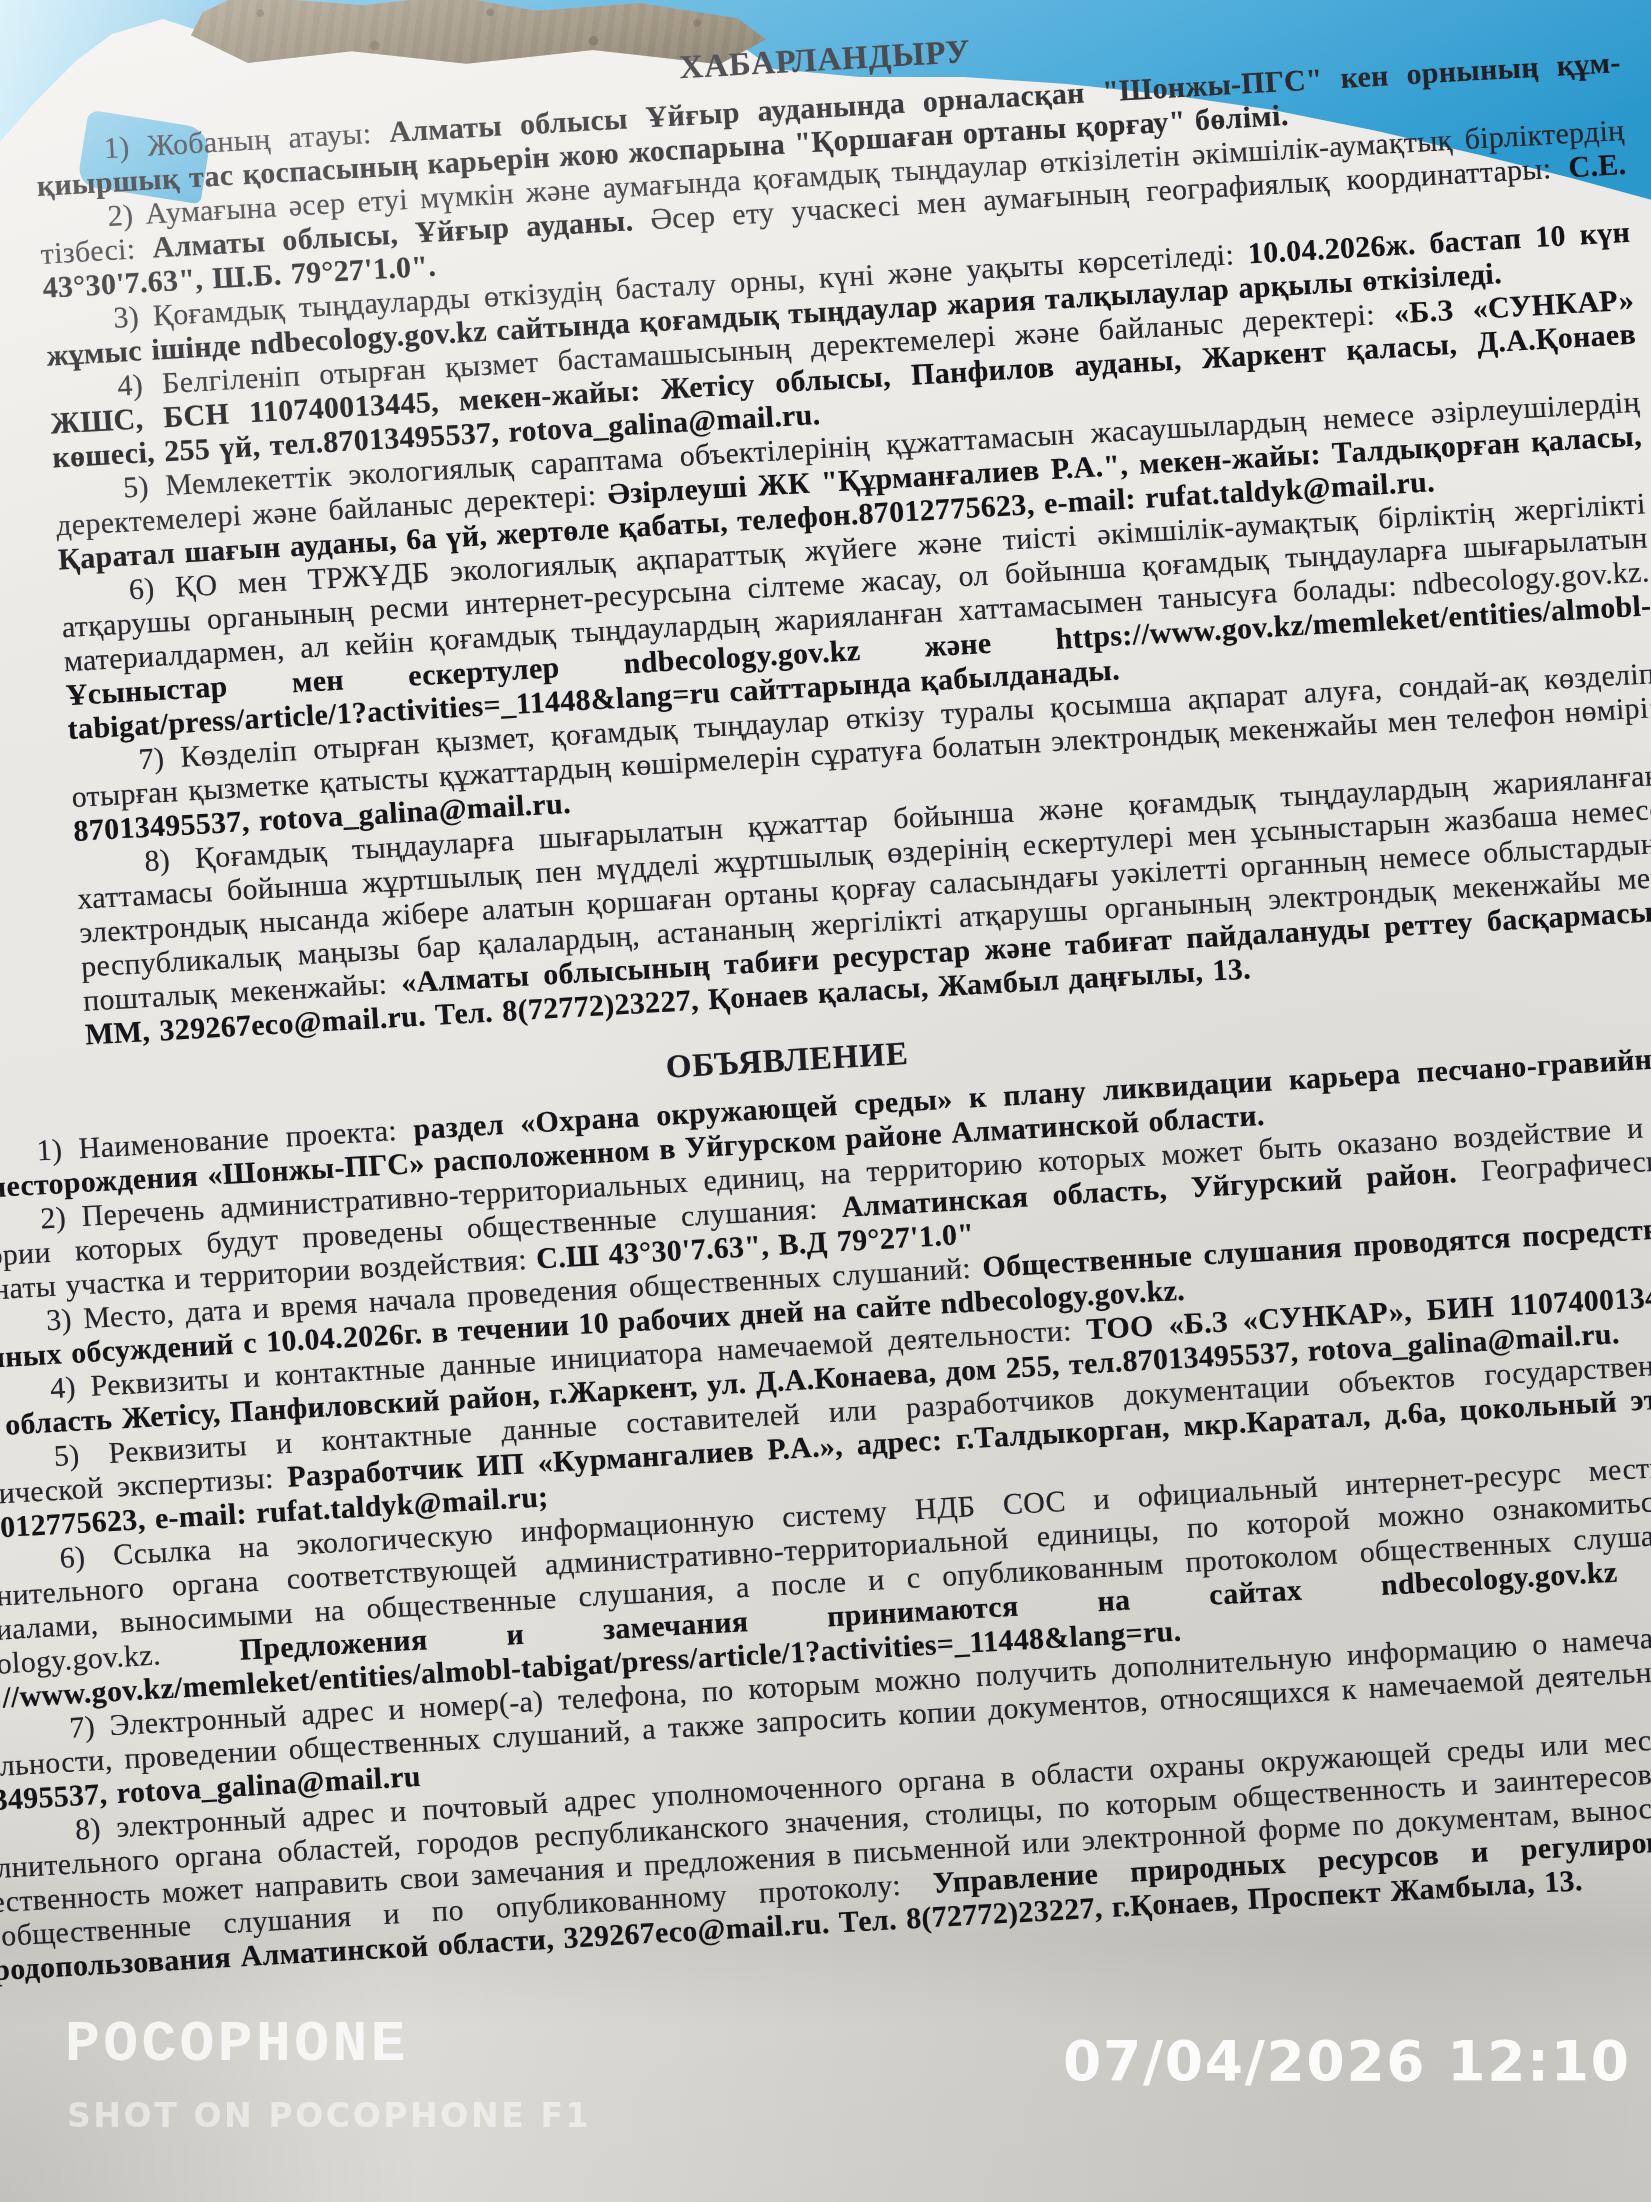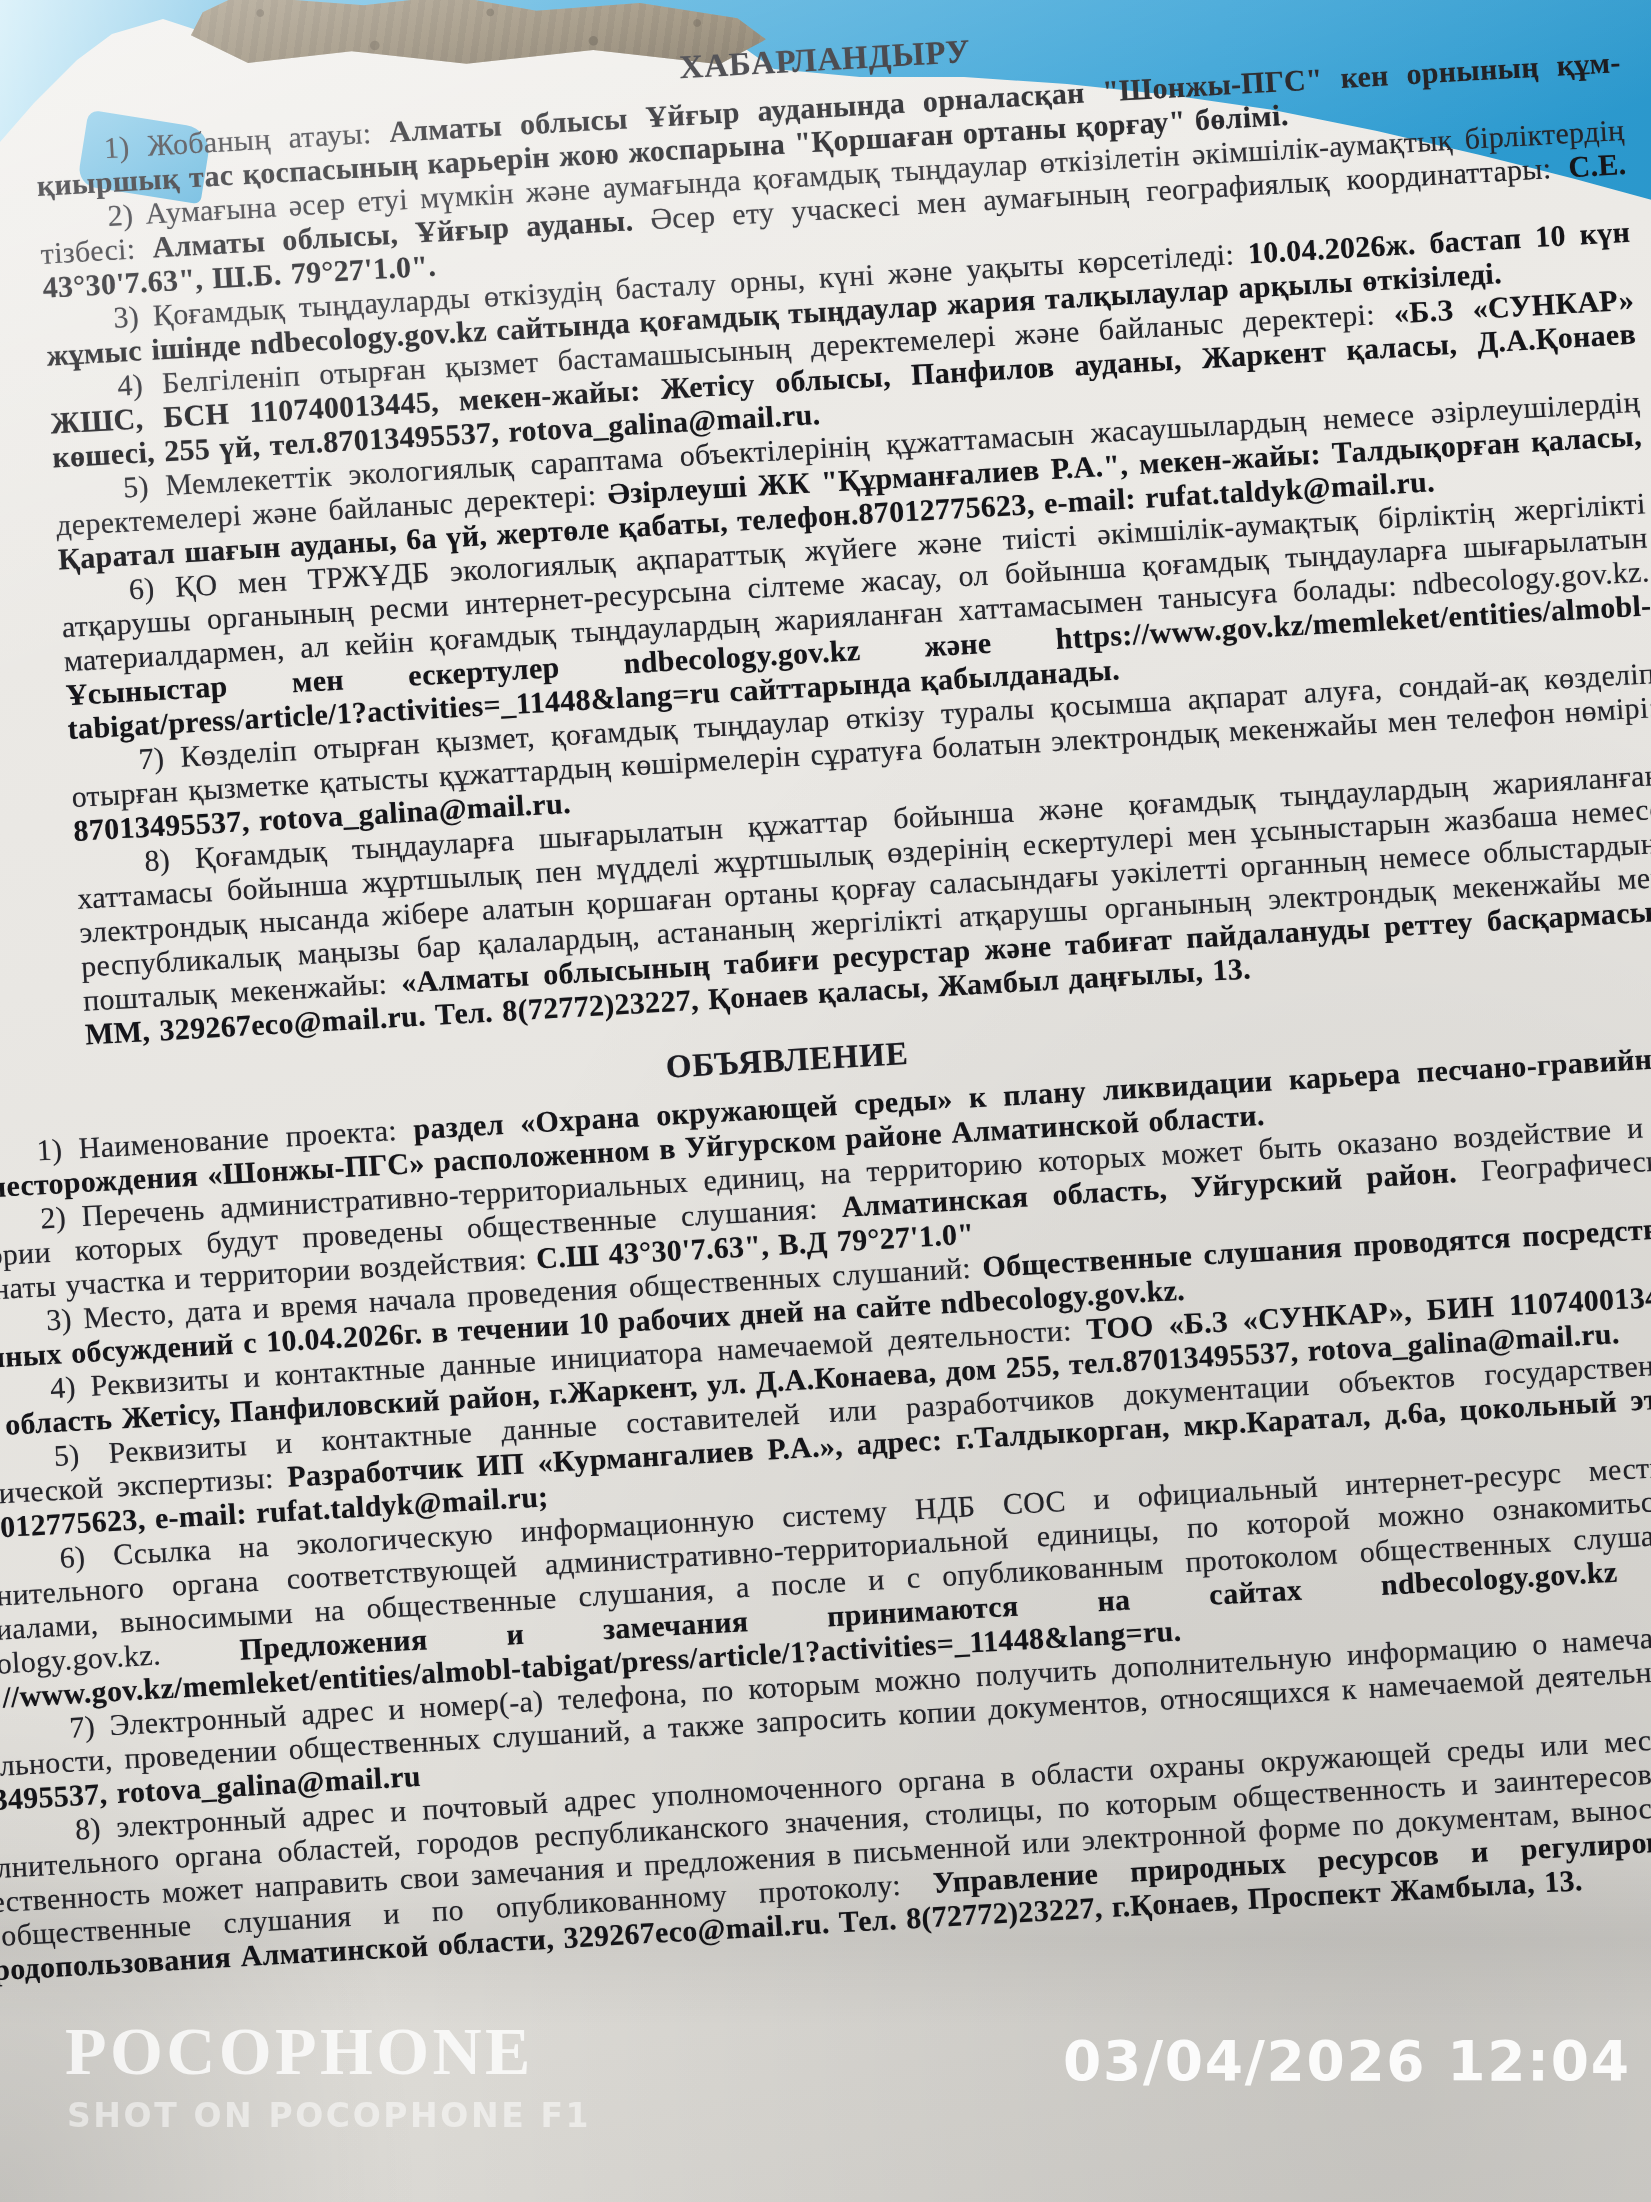--- a/index.html
+++ b/index.html
@@ -35,22 +35,22 @@
     text-shadow:0 0 0.9px rgba(45,45,50,.45);}
   .sec-kk{padding-left:120px;padding-right:47px;}
   .sec-ru{margin-left:-77px;padding-right:39px;}
   .doc h1{font-size:33px;line-height:38px;margin:0 0 12px 0;text-align:center;font-weight:bold;letter-spacing:0.9px;color:#1c1c22;}
   .sec-ru h1{margin-top:29px;}
   .doc p{margin:0;text-align:justify;}
   .sec-kk p{text-indent:69px;}
   .sec-ru p{text-indent:142px;}
   .doc b{font-weight:bold;color:#151519;}
   
-  .wm-brand{position:absolute;left:65px;top:2012px;font-family:Liberation Serif, serif;
-    font-size:68px;font-weight:700;letter-spacing:3.4px;color:rgba(255,255,255,.78);}
+  .wm-brand{position:absolute;left:65px;top:2012px;font-family:Liberation Mono, monospace;
+    font-size:58px;font-weight:700;letter-spacing:3.4px;color:rgba(255,255,255,.78);}
   .wm-sub{position:absolute;left:67px;top:2096px;font-family:"DejaVu Sans","Liberation Sans",sans-serif;
     font-size:33px;font-weight:700;letter-spacing:2.6px;color:rgba(255,255,255,.5);}
   .wm-time{position:absolute;left:1063px;top:2029px;font-family:"DejaVu Sans","Liberation Sans",sans-serif;
     font-size:55px;font-weight:700;letter-spacing:1.7px;color:rgba(255,255,255,.92);}
 </style>
 </head>
 <body>
 
 <div class="photo">
 
@@ -83,16 +83,16 @@
       <p><span>7) Электронный адрес и номер(-а) телефона, по которым можно получить дополнительную информацию о намечаемой деятельности, проведении общественных слушаний, а также запросить копии документов, относящихся к намечаемой деятельности: </span><b>87013495537, rotova_galina@mail.ru</b></p>
       <p><span>8) электронный адрес и почтовый адрес уполномоченного органа в области охраны окружающей среды или местного исполнительного органа областей, городов республиканского значения, столицы, по которым общественность и заинтересованная общественность может направить свои замечания и предложения в письменной или электронной форме по документам, выносимым на общественные слушания и по опубликованному протоколу: </span><b>Управление природных ресурсов и регулирования природопользования Алматинской области, 329267eco@mail.ru. Тел. 8(72772)23227, г.Қонаев, Проспект Жамбыла, 13.</b></p>
     </div>
 
   </div>
 
   <div class="paper-shading"></div>
 
   <div class="wm-brand">POCOPHONE</div>
   <div class="wm-sub">SHOT ON POCOPHONE F1</div>
-  <div class="wm-time">03/04/2026 12:04</div>
+  <div class="wm-time">07/04/2026 12:10</div>
 
 </div>
 
 
 </body></html>

